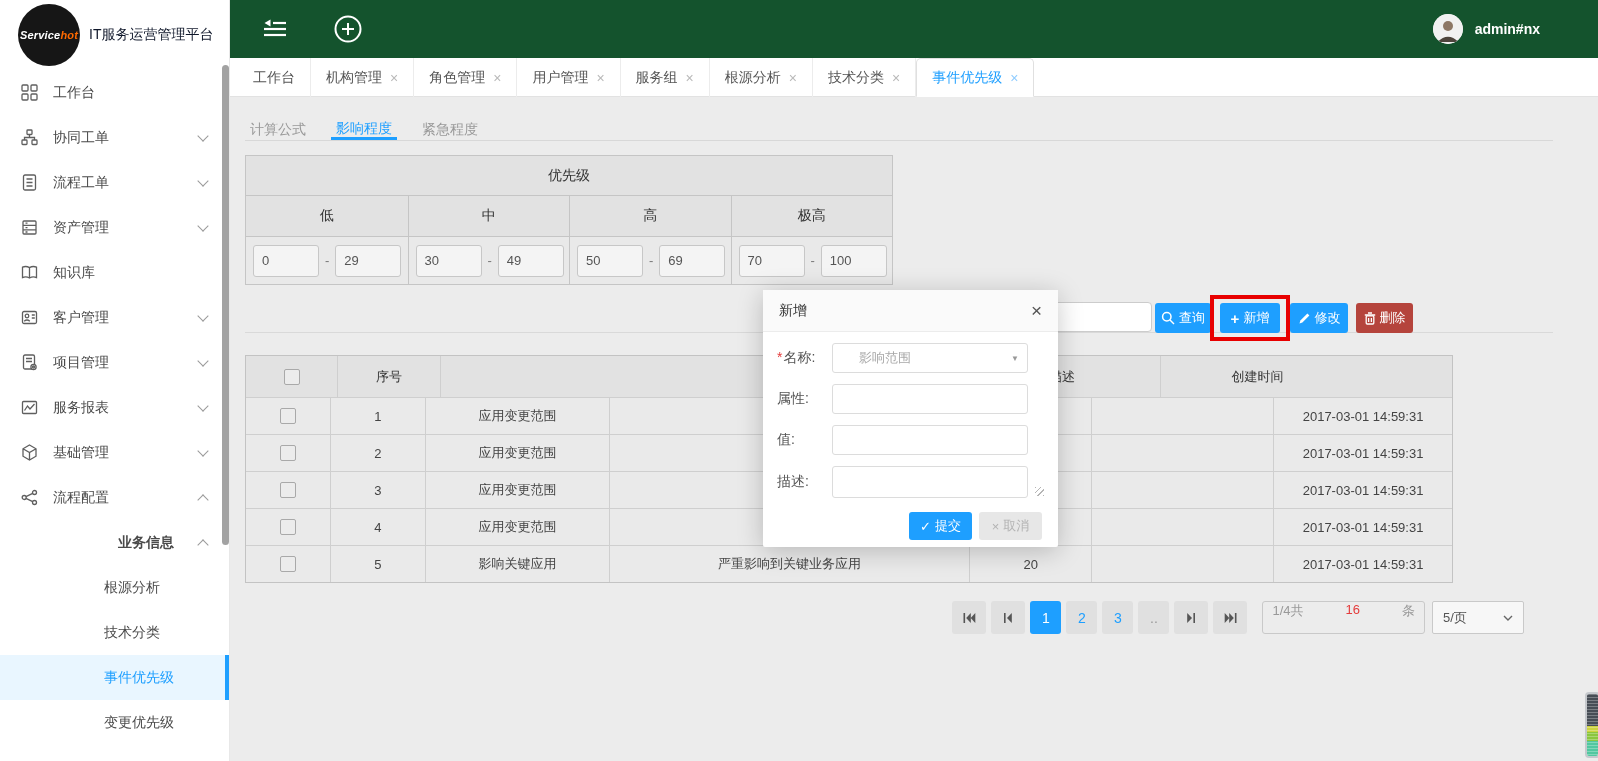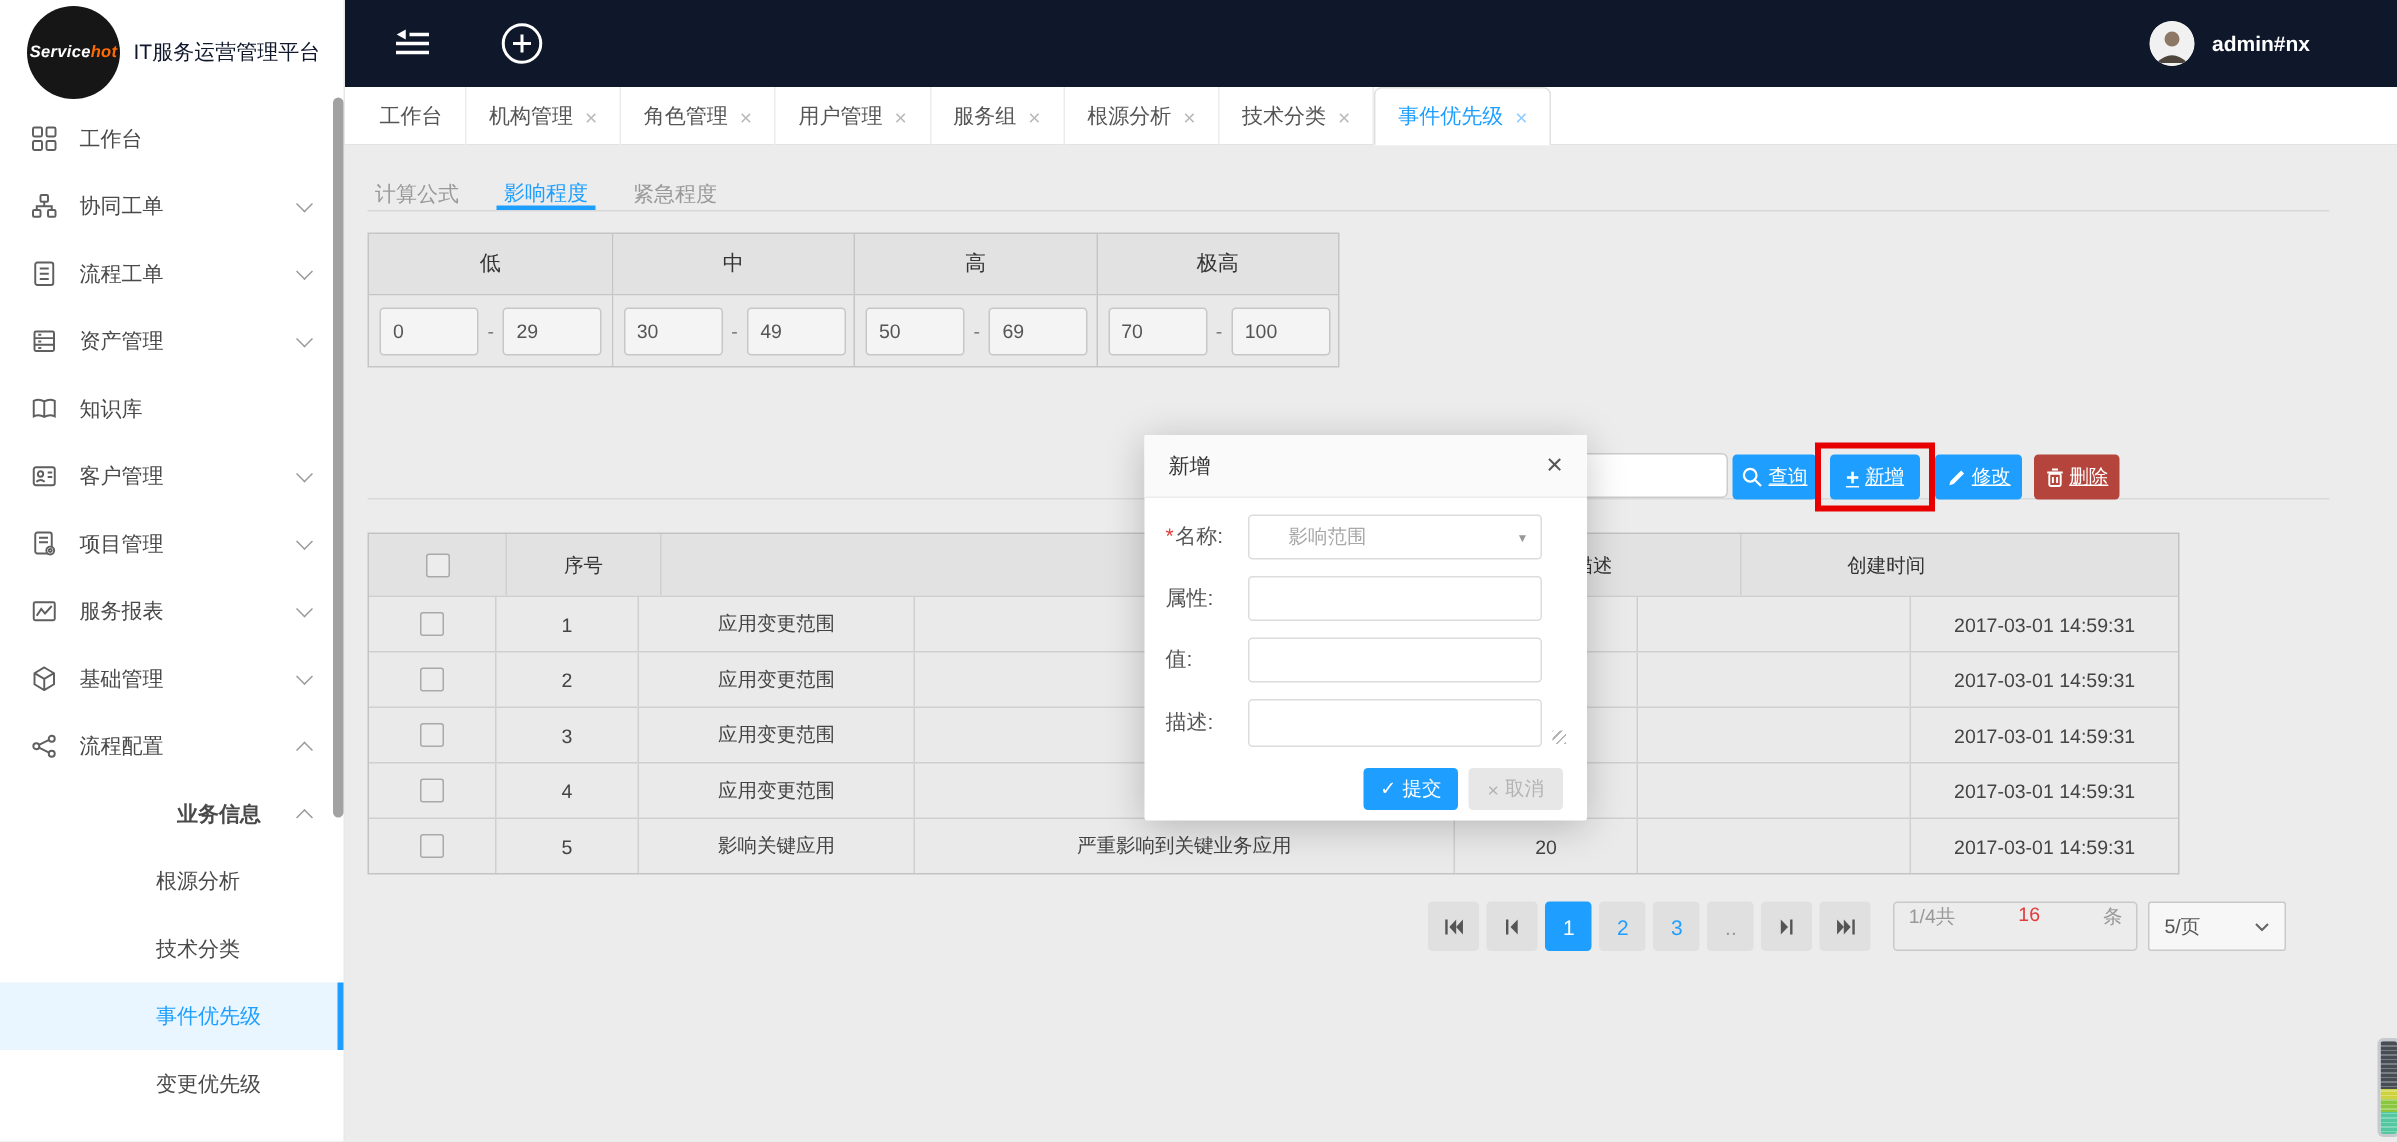--- a/index.html
+++ b/index.html
@@ -19,21 +19,21 @@
   .mitem.l2 { padding-left:118px;font-weight:bold; }
   .mitem.l3 { padding-left:104px; }
   .mitem .mi { width:18px; height:18px; margin-right:15px; display:inline-flex; align-items:center; justify-content:center; }
   .mitem.active { background:#e9f6ff; color:#1e9fff; border-right:4px solid #1e9fff; }
   .chev { width:8px; height:8px; border-right:1.6px solid #9a9a9a; border-bottom:1.6px solid #9a9a9a; position:absolute; right:22px; }
   .chev.down { transform:rotate(45deg); margin-top:-4px; }
   .chev.up { transform:rotate(-135deg); margin-top:4px; }
   .side-scroll { position:absolute; left:222px; top:65px; width:7px; height:480px; background:#a2a2a2; border-radius:4px; z-index:8; }
 
   
-  #topbar { position:absolute; left:230px; top:0; right:0; height:58px; background:#0f172a; z-index:5; }
+  #topbar { position:absolute; left:230px; top:0; right:0; height:58px; background:#14532d; z-index:5; }
   .tb-icon { position:absolute; top:14px; cursor:pointer; }
   .tb-collapse { left:32px; top:19px; }
   .tb-plus { left:103px; }
   .topbar-right { position:absolute; right:58px; top:0; height:58px; display:flex; align-items:center; gap:12px; }
   .avatar { width:30px; height:30px; border-radius:50%; overflow:hidden; background:#f2f2f2; cursor:pointer; }
   .username { color:#fff; font-size:14px; font-weight:bold; }
 
   
   #tabstrip { position:absolute; left:230px; top:58px; right:0; height:39px; background:#fff; border-bottom:1px solid #e2e2e2; display:flex; padding-left:8px; z-index:4; }
   .tab { display:flex; align-items:center; padding:0 15px; font-size:14px; color:#555; border-right:1px solid #ececec; cursor:pointer; height:39px; }
@@ -53,21 +53,21 @@
   .pg-cols { display:flex; }
   .pg-col { width:162px; border-left:1px solid #c5c5c5; }
   .pg-col:first-child { border-left:none; }
   .pg-label { height:41px; background:#e2e2e2; display:flex; align-items:center; justify-content:center; font-size:14px; color:#333; border-bottom:1px solid #c5c5c5; }
   .pg-inputs { height:47px; background:#e9e9e9; display:flex; align-items:center; padding-left:7px; gap:6px; font-size:13px; color:#777; }
   .pg-inputs input { width:66px; height:32px; background:#f4f4f4; border:1px solid #c7c7c7; border-radius:3px; padding-left:8px; font-size:13px; color:#555; font-family:inherit; }
 
   .section-line { position:absolute; left:15px; top:235px; width:1308px; border-top:1px solid #d9d9d9; }
 
   .search-input { position:absolute; left:630px; top:205px; width:292px; height:30px; background:#fff; border:1px solid #ccc; border-radius:4px; padding:0 8px; font-size:13px; z-index:1; font-family:inherit; }
-  .btn { position:absolute; top:206px; height:30px; border:none; border-radius:3px; color:#fff; font-size:13px; display:flex; align-items:center; justify-content:center; gap:4px; cursor:pointer; z-index:2; font-family:inherit;text-decoration:underline; }
+  .btn { position:absolute; top:206px; height:30px; border:none; border-radius:3px; color:#fff; font-size:13px; display:flex; align-items:center; justify-content:center; gap:4px; cursor:pointer; z-index:2; font-family:inherit; }
   .btn.blue { background:#1e9fff; }
   .btn.red { background:#b5443c; }
   .btn-query { left:925px; width:56px; }
   .btn-add { left:990px; width:60px; }
   .btn-edit { left:1060px; width:58px; }
   .btn-del { left:1126px; width:57px; }
   .btn .plus { font-size:15px; font-weight:bold; }
   .annotation-box { position:absolute; left:980px; top:198px; width:80px; height:46px; border:4px solid #e80000; z-index:10; pointer-events:none; }
 
   .dtable { position:absolute; left:15px; top:258px; width:1208px; border:1px solid #c3c3c3; font-size:13px; color:#444; }
@@ -320,20 +320,21 @@
       </div>
     <div class="subtab active">
         <span>影响程度</span>
       </div>
     <div class="subtab">
         <span>紧急程度</span>
       </div>
   </div>
 
   <div class="pgrid">
+    <div class="pg-title">优先级</div>
     <div class="pg-cols">
       <div class="pg-col">
         <div class="pg-label">低</div>
         <div class="pg-inputs">
           <input value="0" style="">
           <span>-</span>
           <input value="29" style="">
         </div>
       </div>
       <div class="pg-col">

